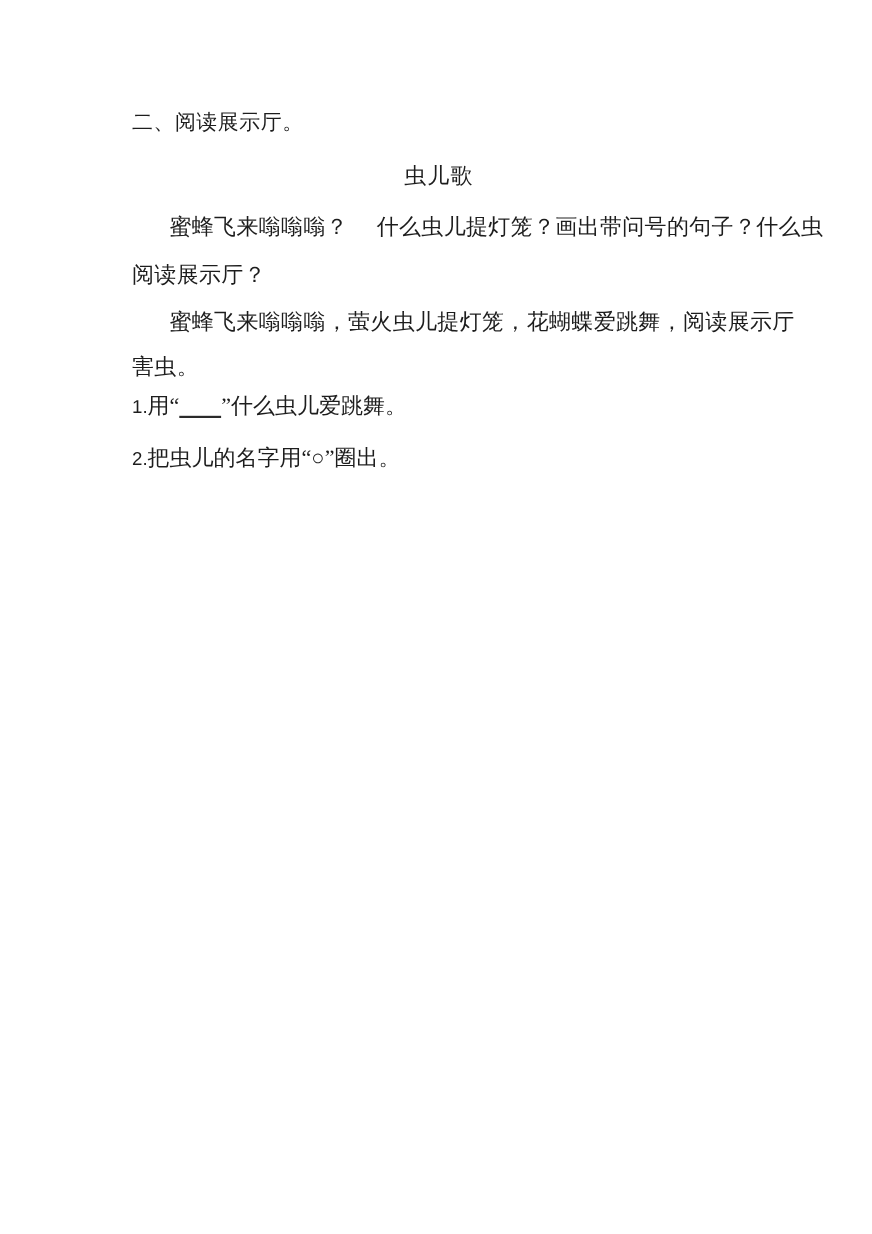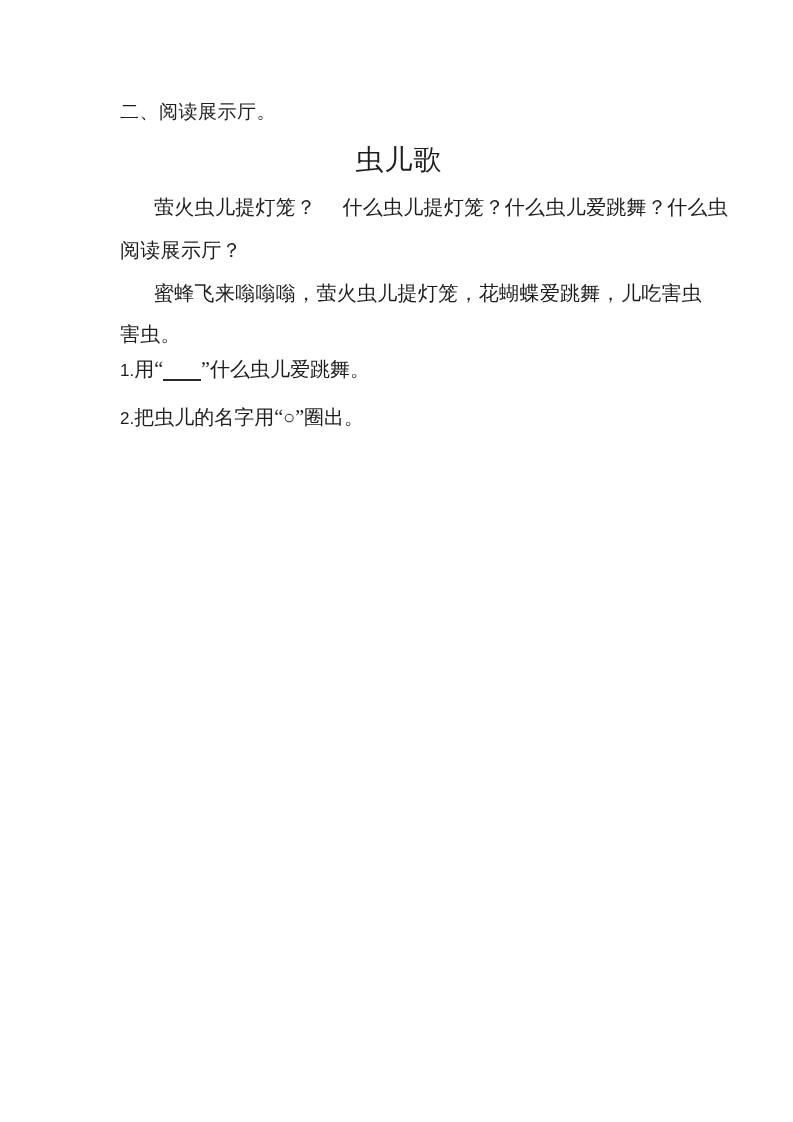--- a/index.html
+++ b/index.html
@@ -31,21 +31,21 @@
     white-space: nowrap;
   }
   .section-heading {
     top: 99px;
     font-size: 19px;
     letter-spacing: 0.5px;
   }
   .poem-title {
     top: 147px;
     text-align: center;
-    font-size: 28px;
+    font-size: 20px;
     letter-spacing: 1px;
   }
   .poem-line { letter-spacing: 0.3px; }
   .pl-0 { top: 194px; text-indent: 34px; }
   .pl-1 { top: 237px; }
   .pl-2 { top: 280px; text-indent: 34px; }
   .pl-3 { top: 321px; }
   .q-0 { top: 356px; }
   .q-1 { top: 404px; }
   .question-gap {
@@ -68,25 +68,25 @@
 </head>
 <body>
 
 <div class="page">
   <div class="content">
 
     <div class="line section-heading">二、阅读展示厅。</div>
 
     <div class="line poem-title">虫儿歌</div>
 
-    <div class="line poem-line pl-0"><span>萤火虫儿提灯笼？</span><span class="question-gap"></span><span>什么虫儿提灯笼？什么虫儿爱跳舞？什么虫</span></div>
+    <div class="line poem-line pl-0"><span>蜜蜂飞来嗡嗡嗡？</span><span class="question-gap"></span><span>什么虫儿提灯笼？画出带问号的句子？什么虫</span></div>
 
     <div class="line poem-line pl-1">阅读展示厅？</div>
 
-    <div class="line poem-line pl-2">蜜蜂飞来嗡嗡嗡，萤火虫儿提灯笼，花蝴蝶爱跳舞，儿吃害虫</div>
+    <div class="line poem-line pl-2">蜜蜂飞来嗡嗡嗡，萤火虫儿提灯笼，花蝴蝶爱跳舞，阅读展示厅</div>
 
     <div class="line poem-line pl-3">害虫。</div>
 
     <div class="line question q-0"><span class="item-number">1.</span><span>用“</span><span class="blank-underline"></span><span>”什么虫儿爱跳舞。</span></div>
 
     <div class="line question q-1"><span class="item-number">2.</span><span>把虫儿的名字用“○”圈出。</span></div>
 
   </div>
 </div>
 

